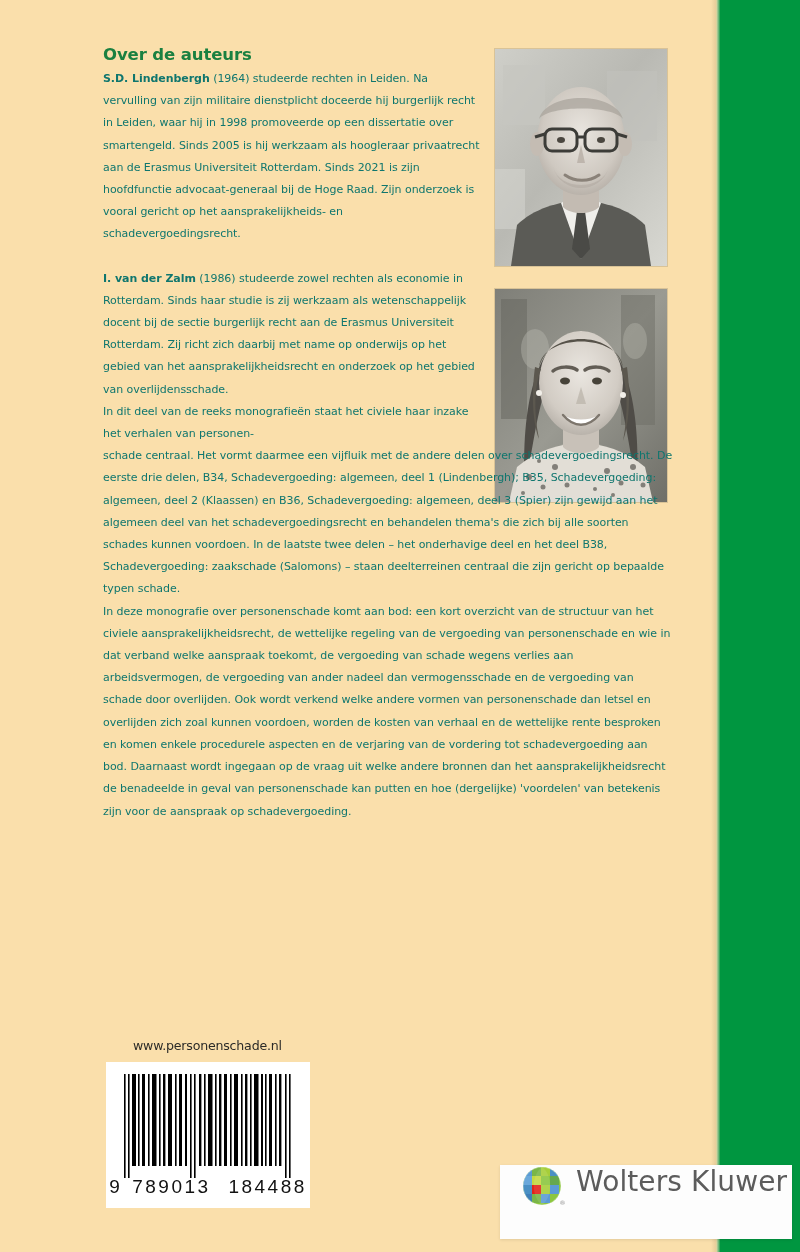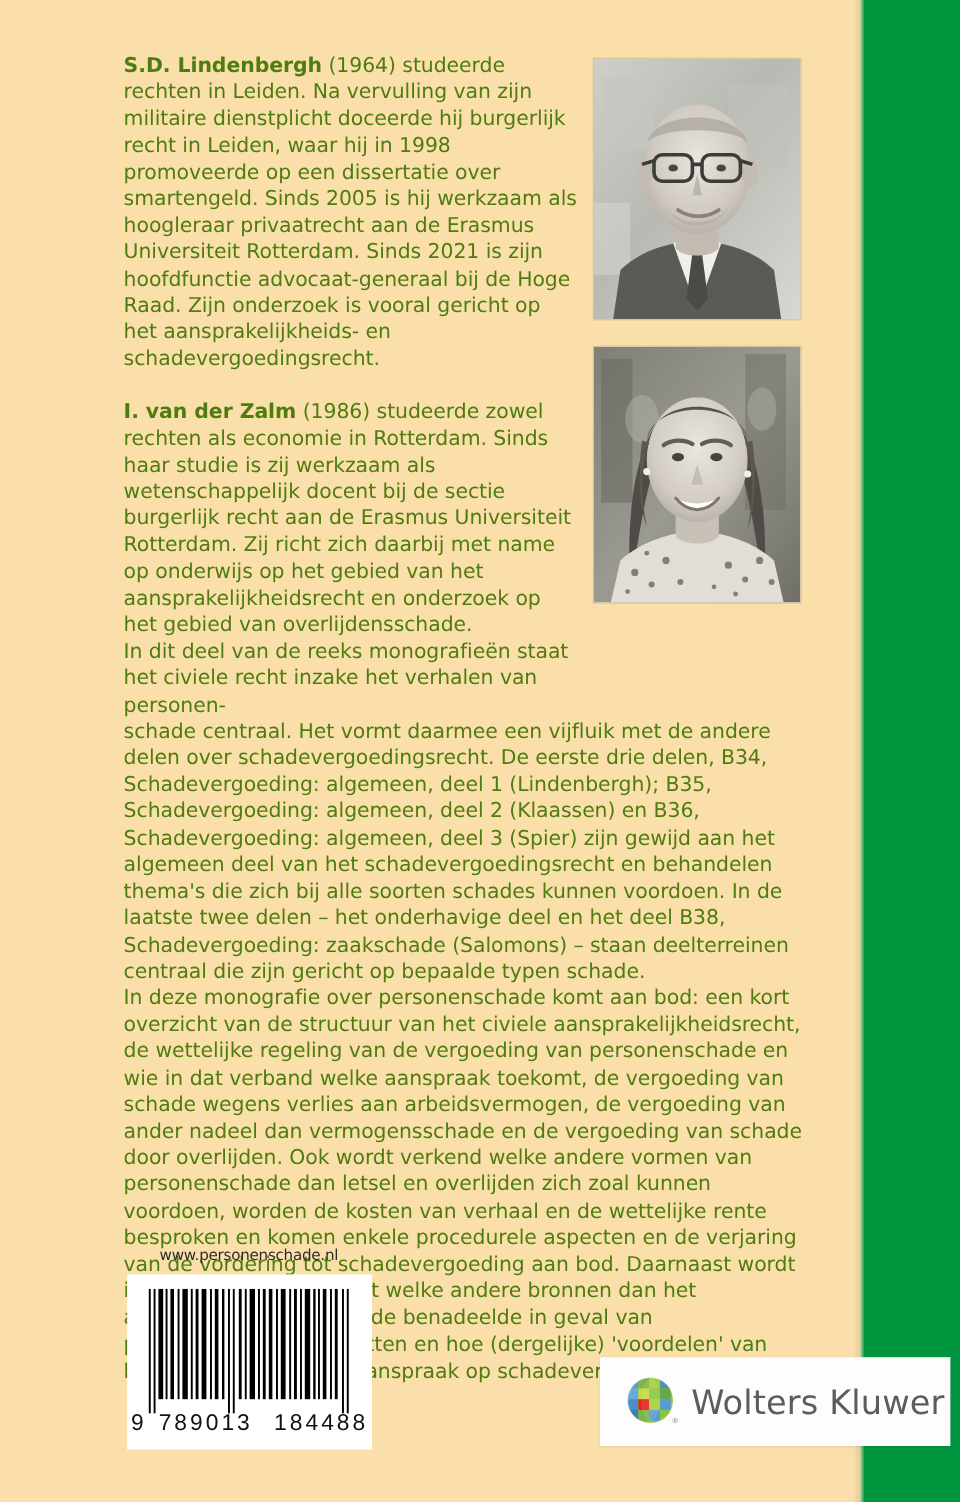--- a/index.html
+++ b/index.html
@@ -52,22 +52,22 @@
   }
   .section-heading {
     color: #1a8040;
     font-size: 16.5px;
     font-weight: bold;
     letter-spacing: -0.1px;
     margin: 0 0 2px 0;
     line-height: 22px;
   }
   .body-text {
-    color: #4d7c0f;
-    font-size: 17px;
+    color: #0f766e;
+    font-size: 11px;
     line-height: 22.2px;
     margin: 0;
     letter-spacing: -0.05px;
   }
   .body-text b {
     font-weight: bold;
   }
   .narrow {
     width: 378px;
   }
@@ -137,26 +137,25 @@
     color: #111111;
   }
   #barcode-digits .lead {
     margin-right: 10px;
   }
 
   
   #logo-plate {
     position: absolute;
     left: 500px;
-    top: 1131px;
+    top: 1165px;
     width: 292px;
     height: 74px;
     background: #fdfdfd;
     display: flex;
-    align-items: center;
     box-shadow: 0 1px 3px rgba(0,0,0,0.10);
   }
   #logo-mark {
     width: 44px;
     height: 44px;
     margin-left: 21px;
     flex: none;
   }
   #logo-mark svg { display:block; width:100%; height:100%; }
   #logo-wordmark {
@@ -287,29 +286,30 @@
       <path d="M68 126 C79 138 93 138 104 126 C94 132 78 132 68 126 Z" fill="#ffffff"></path>
       <path d="M68 126 C79 139 93 139 104 126" stroke="#7d766d" stroke-width="2.4" fill="none" stroke-linecap="round"></path>
 
       <circle cx="44" cy="104" r="3" fill="#f2efe9"></circle>
       <circle cx="128" cy="106" r="3" fill="#f2efe9"></circle>
     </svg>
   </div>
 
   <div id="content">
 
+    <h2 class="section-heading">Over de auteurs</h2>
 
     <p class="body-text narrow"><b>S.D. Lindenbergh</b><span>&nbsp;</span><span>(1964)</span><span> studeerde rechten in Leiden. Na vervulling van zijn militaire dienstplicht doceerde hij burgerlijk recht in Leiden, waar hij in 1998 promoveerde op een dissertatie over smartengeld. Sinds 2005 is hij werkzaam als hoogleraar privaatrecht aan de Erasmus Universiteit Rotterdam. Sinds 2021 is zijn hoofdfunctie advocaat-generaal bij de Hoge Raad. Zijn onderzoek is vooral gericht op het aansprakelijkheids- en schadevergoedingsrecht.</span></p>
 
     <div class="para-gap"></div>
 
     <p class="body-text narrow"><b>I. van der Zalm</b><span>&nbsp;</span><span>(1986)</span><span> studeerde zowel rechten als economie in Rotterdam. Sinds haar studie is zij werkzaam als wetenschappelijk docent bij de sectie burgerlijk recht aan de Erasmus Universiteit Rotterdam. Zij richt zich daarbij met name op onderwijs op het gebied van het aansprakelijkheidsrecht en onderzoek op het gebied van overlijdensschade.</span></p>
 
 
-    <p class="body-text narrow">In dit deel van de reeks monografieën staat het civiele recht inzake het verhalen van personen-</p>
+    <p class="body-text narrow">In dit deel van de reeks monografieën staat het civiele haar inzake het verhalen van personen-</p>
 
     <p class="body-text">schade centraal. Het vormt daarmee een vijfluik met de andere delen over schadevergoedingsrecht. De eerste drie delen, B34, Schadevergoeding: algemeen, deel 1 (Lindenbergh); B35, Schadevergoeding: algemeen, deel 2 (Klaassen) en B36, Schadevergoeding: algemeen, deel 3 (Spier) zijn gewijd aan het algemeen deel van het schadevergoedingsrecht en behandelen thema's die zich bij alle soorten schades kunnen voordoen. In de laatste twee delen – het onderhavige deel en het deel B38, Schadevergoeding: zaakschade (Salomons) – staan deelterreinen centraal die zijn gericht op bepaalde typen schade.</p>
 
     <p class="body-text">In deze monografie over personenschade komt aan bod: een kort overzicht van de structuur van het civiele aansprakelijkheidsrecht, de wettelijke regeling van de vergoeding van personenschade en wie in dat verband welke aanspraak toekomt, de vergoeding van schade wegens verlies aan arbeidsvermogen, de vergoeding van ander nadeel dan vermogensschade en de vergoeding van schade door overlijden. Ook wordt verkend welke andere vormen van personenschade dan letsel en overlijden zich zoal kunnen voordoen, worden de kosten van verhaal en de wettelijke rente besproken en komen enkele procedurele aspecten en de verjaring van de vordering tot schadevergoeding aan bod. Daarnaast wordt ingegaan op de vraag uit welke andere bronnen dan het aansprakelijkheidsrecht de benadeelde in geval van personenschade kan putten en hoe (dergelijke) 'voordelen' van betekenis zijn voor de aanspraak op schadevergoeding.</p>
   </div>
 
   <div id="url-text">www.personenschade.nl</div>
 
   <div id="barcode-box">
     <div id="barcode-bars">

